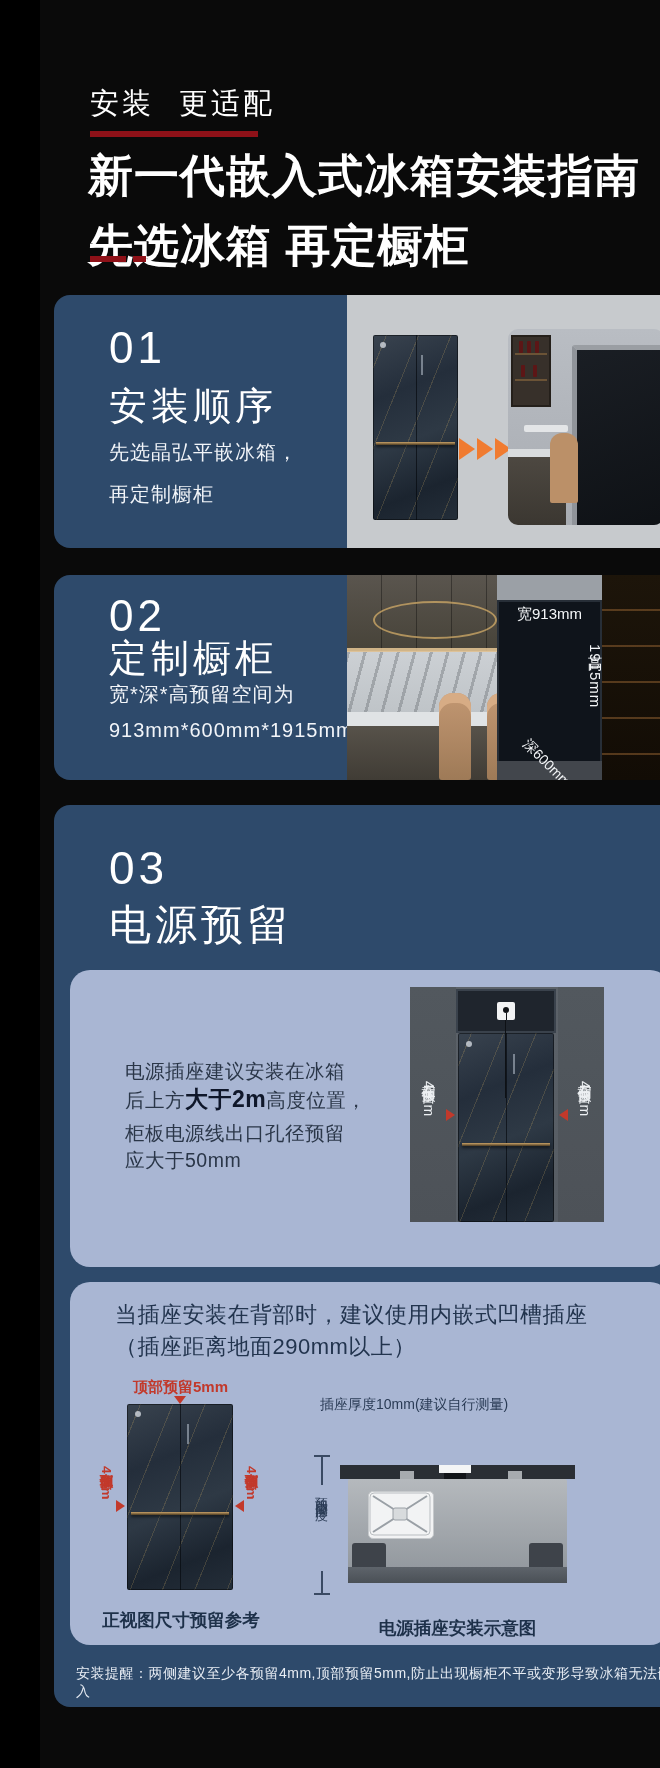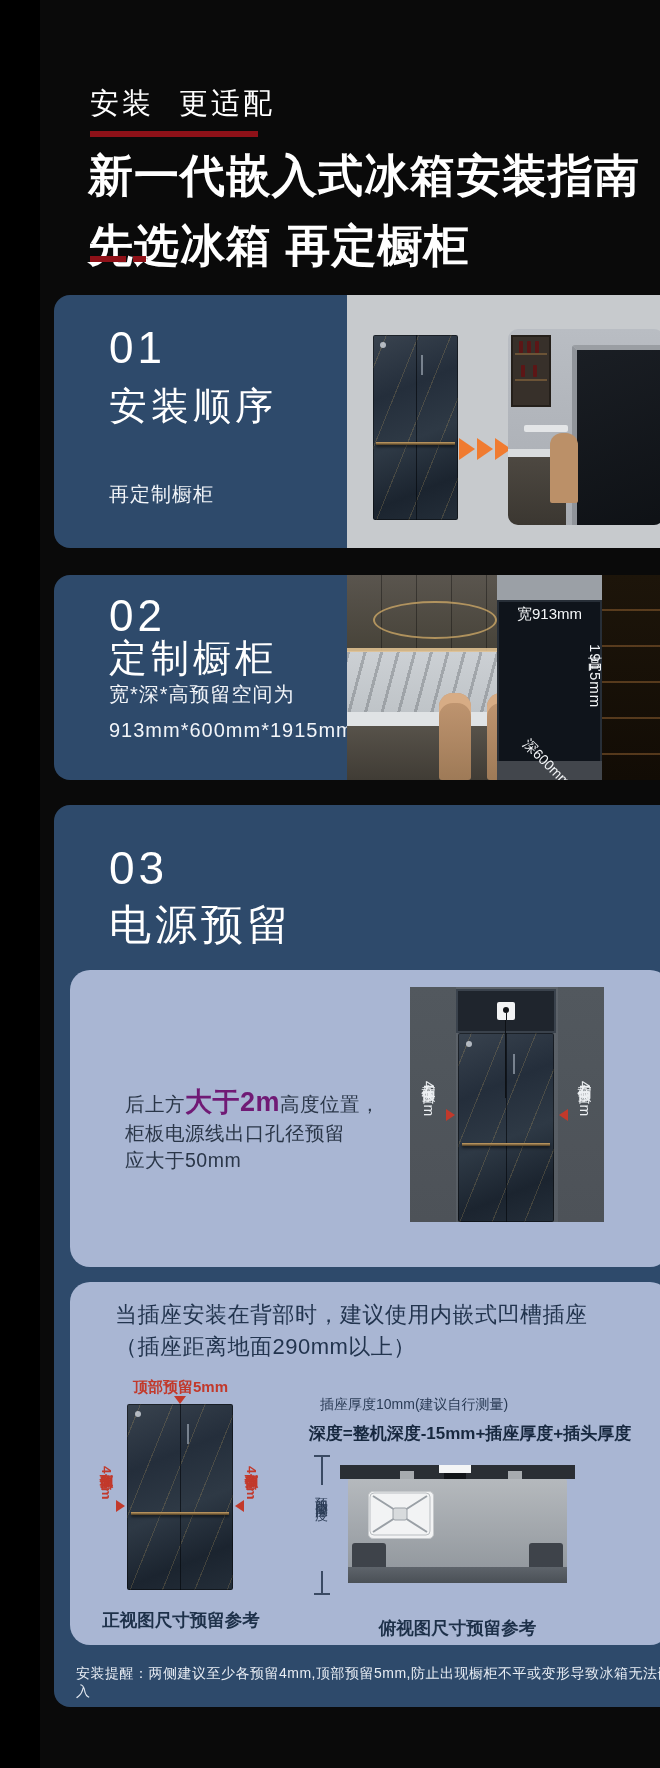--- a/index.html
+++ b/index.html
@@ -80,21 +80,21 @@
   .m2-label{color:#F4F6F8;font-size:15px;}
   .m2-w{left:150px;top:30px;width:105px;text-align:center;}
   .m2-h{left:238px;top:68px;height:115px;writing-mode:vertical-rl;text-orientation:mixed;letter-spacing:1px;}
   .m2-d{left:178px;top:158px;font-size:14px;transform:rotate(45deg);transform-origin:left center;}
 
   
   .subcard{position:absolute;left:16px;width:600px;background:#A9B6D3;border-radius:20px;overflow:hidden;}
   #sub1{top:165px;height:297px;}
   #sub2{top:477px;height:363px;}
   .s1-line{position:absolute;left:55px;font-size:19.5px;color:#2A3648;letter-spacing:.5px;}
-  .s1-em{font-size:27px;color:#701a75;font-weight:600;}
+  .s1-em{font-size:23px;color:#0f172a;font-weight:600;}
   .s1-panel{left:340px;top:17px;width:194px;height:235px;background:linear-gradient(#5C6269,#565C63);overflow:hidden;}
   .s1-wallL{left:0;top:0;width:46px;height:235px;background:rgba(0,0,0,.10);}
   .s1-wallR{left:148px;top:0;width:46px;height:235px;background:rgba(0,0,0,.10);}
   .alcove{left:46px;top:2px;width:100px;height:44px;background:#1F252D;border:2px solid #3A424C;box-sizing:border-box;}
   .socket{left:87px;top:15px;width:18px;height:18px;background:#F2F3F4;border-radius:2px;}
   .socket .pin{position:absolute;left:6px;top:5px;width:6px;height:6px;border-radius:50%;background:#101317;}
   .socket .stem{position:absolute;left:8.5px;top:11px;width:1.5px;height:7px;background:#101317;}
   .cord{left:95px;top:33px;width:1px;height:78px;background:#0E1115;z-index:3;}
   .s1-vlabel{color:#EDF0F3;font-size:14px;writing-mode:vertical-rl;text-orientation:mixed;letter-spacing:2px;}
   .s1-caption{left:330px;top:260px;width:214px;text-align:center;font-size:17px;color:#1D3049;font-weight:500;}
@@ -130,20 +130,21 @@
   <div class="abs kicker-line"></div>
   <div class="abs title-l1">新一代嵌入式冰箱安装指南</div>
   <div class="abs title-l2">先选冰箱 再定橱柜</div>
   <div class="abs dash-row">
     <span class="dash1"></span><span class="dash2"></span>
   </div>
 
   <div class="card" id="card1">
     <div class="step-num" style="top:28px;">01</div>
     <div class="step-title" style="top:86px;">安装顺序</div>
+    <div class="step-desc" style="top:144px;">先选晶弘平嵌冰箱，</div>
     <div class="step-desc" style="top:186px;">再定制橱柜</div>
 
     <div class="media1">
       <div class="fridge" style="left:26px;top:40px;width:85px;height:185px;">
         <div class="logo"></div>
         <div class="led"></div>
         <div class="seam"></div>
         <div class="handle"></div>
       </div>
       <div class="abs m1-arrows">
@@ -190,20 +191,21 @@
       <div class="abs m2-label m2-h">高1915mm</div>
       <div class="abs m2-label m2-d">深600mm</div>
     </div>
   </div>
 
   <div class="card" id="card3">
     <div class="step-num" style="top:36px;font-size:46px;">03</div>
     <div class="step-title" style="top:92px;font-size:42px;">电源预留</div>
 
     <div class="subcard" id="sub1">
+      <div class="s1-line" style="top:88px;">电源插座建议安装在冰箱</div>
       <div class="s1-line" style="top:114px;">
         <span>后上方</span><span class="s1-em">大于2m</span><span>高度位置，</span>
       </div>
       <div class="s1-line" style="top:150px;">柜板电源线出口孔径预留</div>
       <div class="s1-line" style="top:177px;">应大于50mm</div>
 
       <div class="abs s1-panel">
         <div class="abs s1-wallL"></div>
         <div class="abs s1-wallR"></div>
         <div class="abs alcove"></div>
@@ -237,21 +239,20 @@
         <div class="seam"></div>
         <div class="handle"></div>
       </div>
       <div class="abs fv-vlabel" style="left:27px;top:180px;">左侧预留4mm</div>
       <div class="abs fv-vlabel" style="left:172px;top:180px;">右侧预留4mm</div>
       <div class="abs tri-right" style="left:46px;top:218px;"></div>
       <div class="abs tri-left" style="left:165px;top:218px;"></div>
       <div class="abs fv-caption">正视图尺寸预留参考</div>
 
       <div class="abs tv-note">插座厚度10mm(建议自行测量)</div>
-      <div class="abs tv-formula">深度=整机深度-15mm+插座厚度+插头厚度</div>
 
       <div class="abs tv-img">
         <div class="abs tv-wall"></div>
         <div class="abs tv-notch"></div>
         <div class="abs tv-sock"></div>
         <div class="abs tv-tab" style="left:60px;"></div>
         <div class="abs tv-tab" style="left:168px;"></div>
         <div class="abs tv-body"></div>
         <div class="abs tv-plate">
           <svg width="62" height="44" viewBox="0 0 62 44">
@@ -263,19 +264,19 @@
         <div class="abs tv-corner" style="left:12px;"></div>
         <div class="abs tv-corner" style="left:189px;"></div>
         <div class="abs tv-bottombar"></div>
       </div>
 
       <div class="abs dim" style="left:244px;top:173px;width:16px;height:2px;"></div>
       <div class="abs dim" style="left:251px;top:175px;width:2px;height:28px;"></div>
       <div class="abs dim-label">预留空间深度</div>
       <div class="abs dim" style="left:251px;top:289px;width:2px;height:22px;"></div>
       <div class="abs dim" style="left:244px;top:311px;width:16px;height:2px;"></div>
-      <div class="abs tv-caption">俯视图尺寸预留参考</div>
+      <div class="abs tv-caption">电源插座安装示意图</div>
     </div>
 
     <div class="abs footnote">安装提醒：两侧建议至少各预留4mm,顶部预留5mm,防止出现橱柜不平或变形导致冰箱无法嵌入</div>
   </div>
 
 </div>
 
 </body></html>

